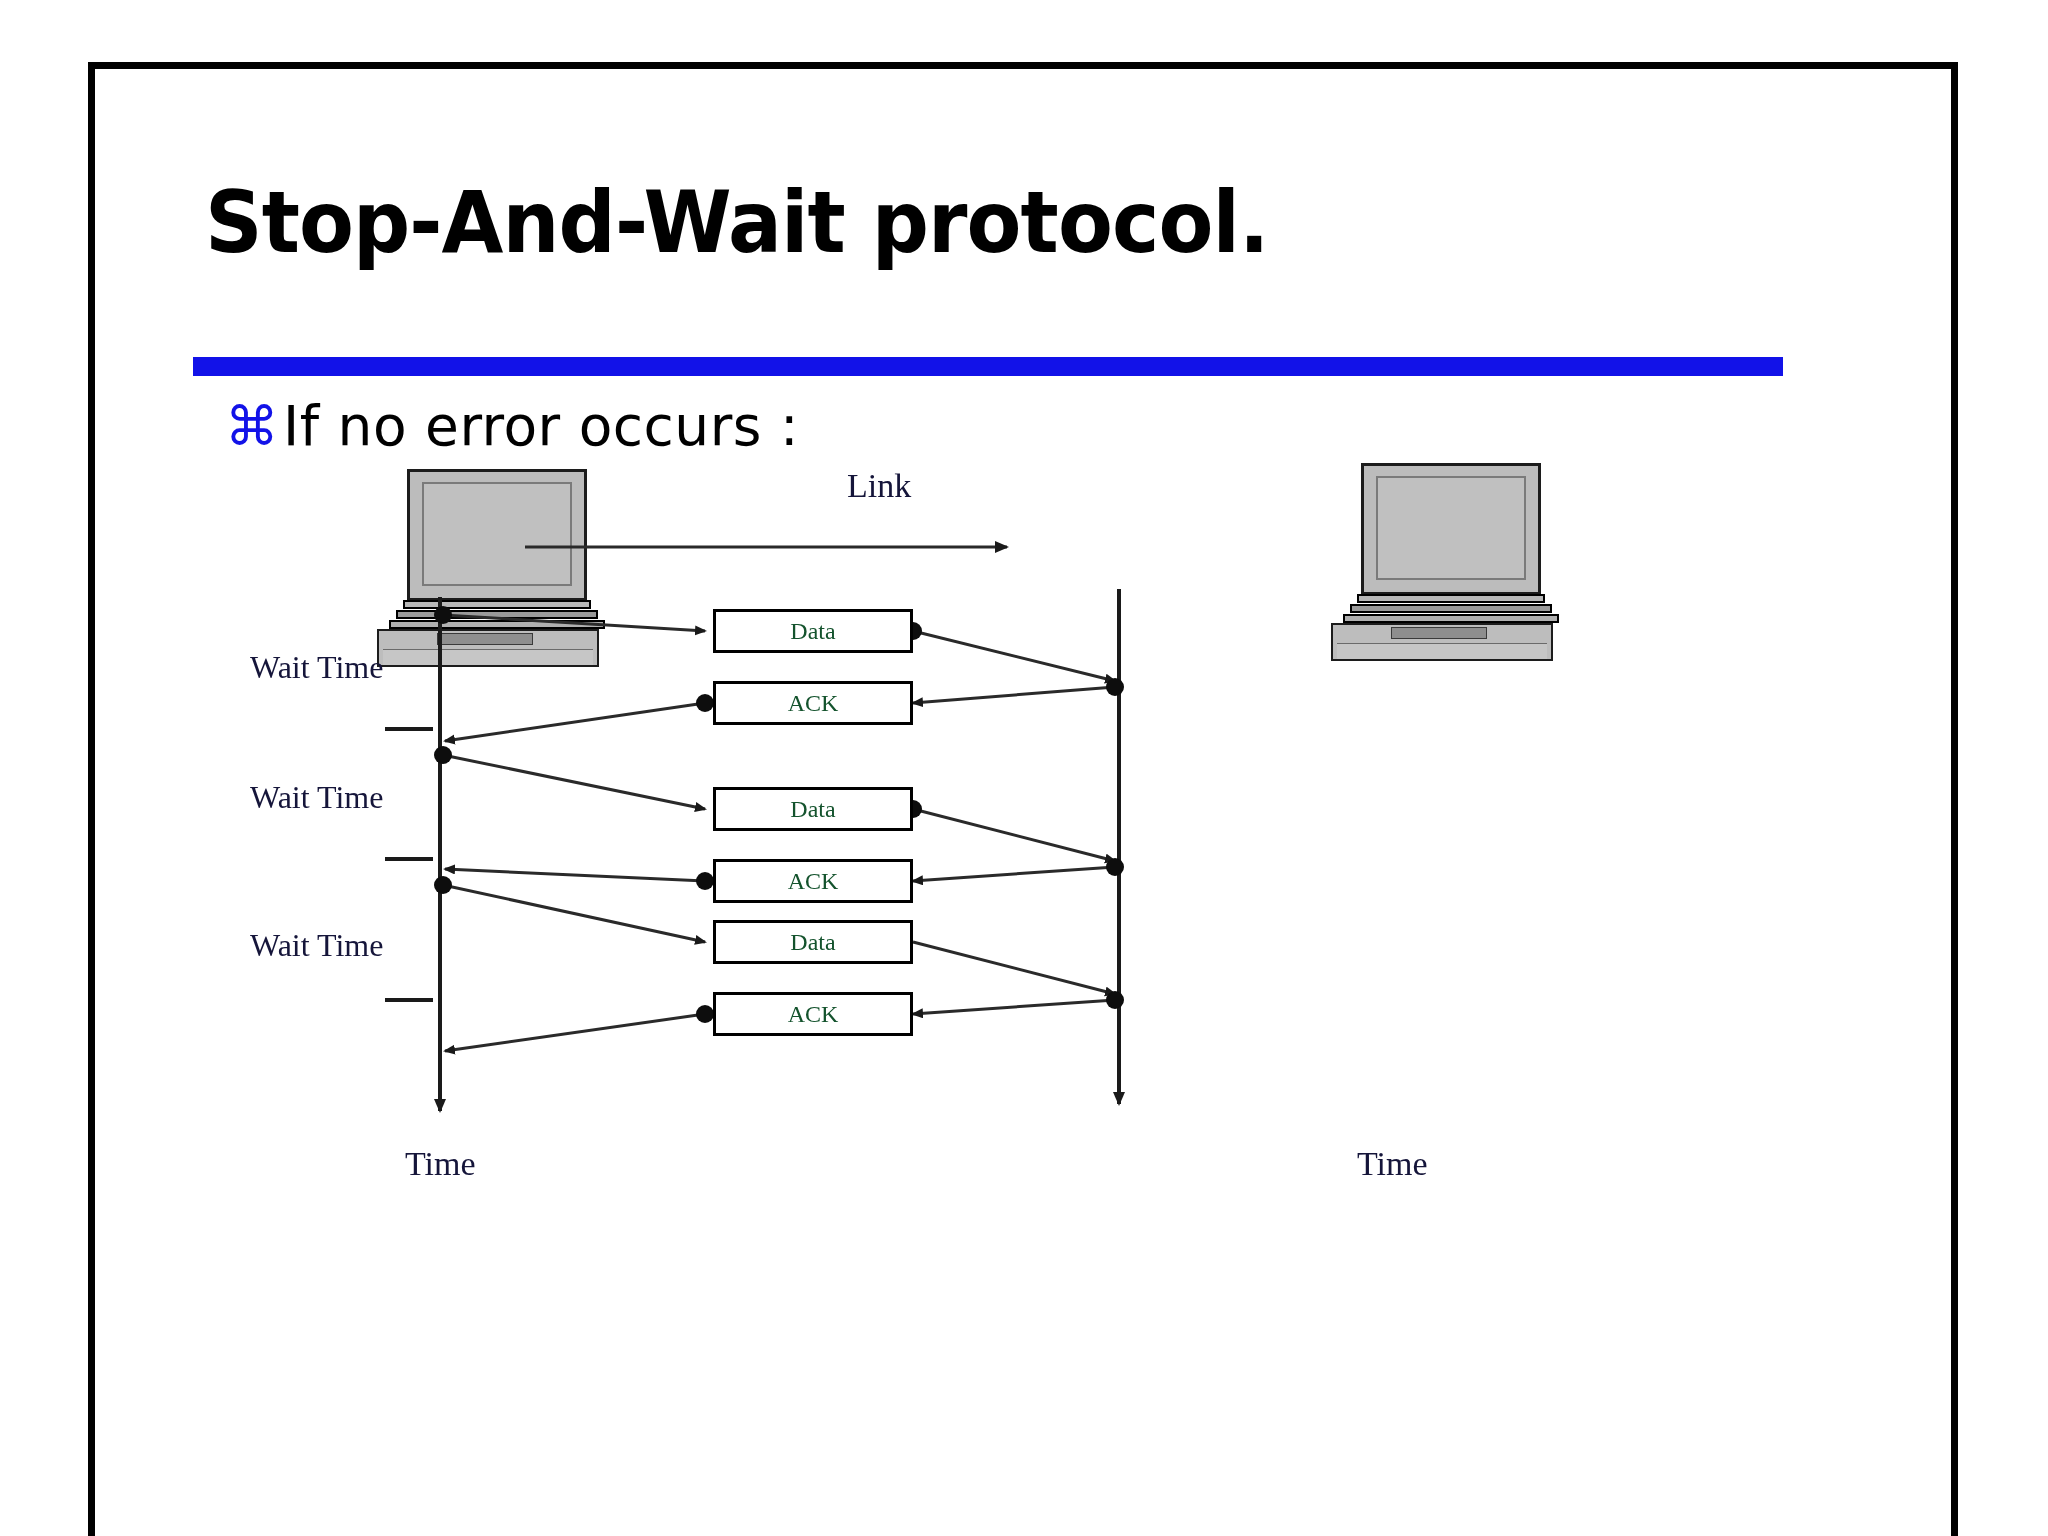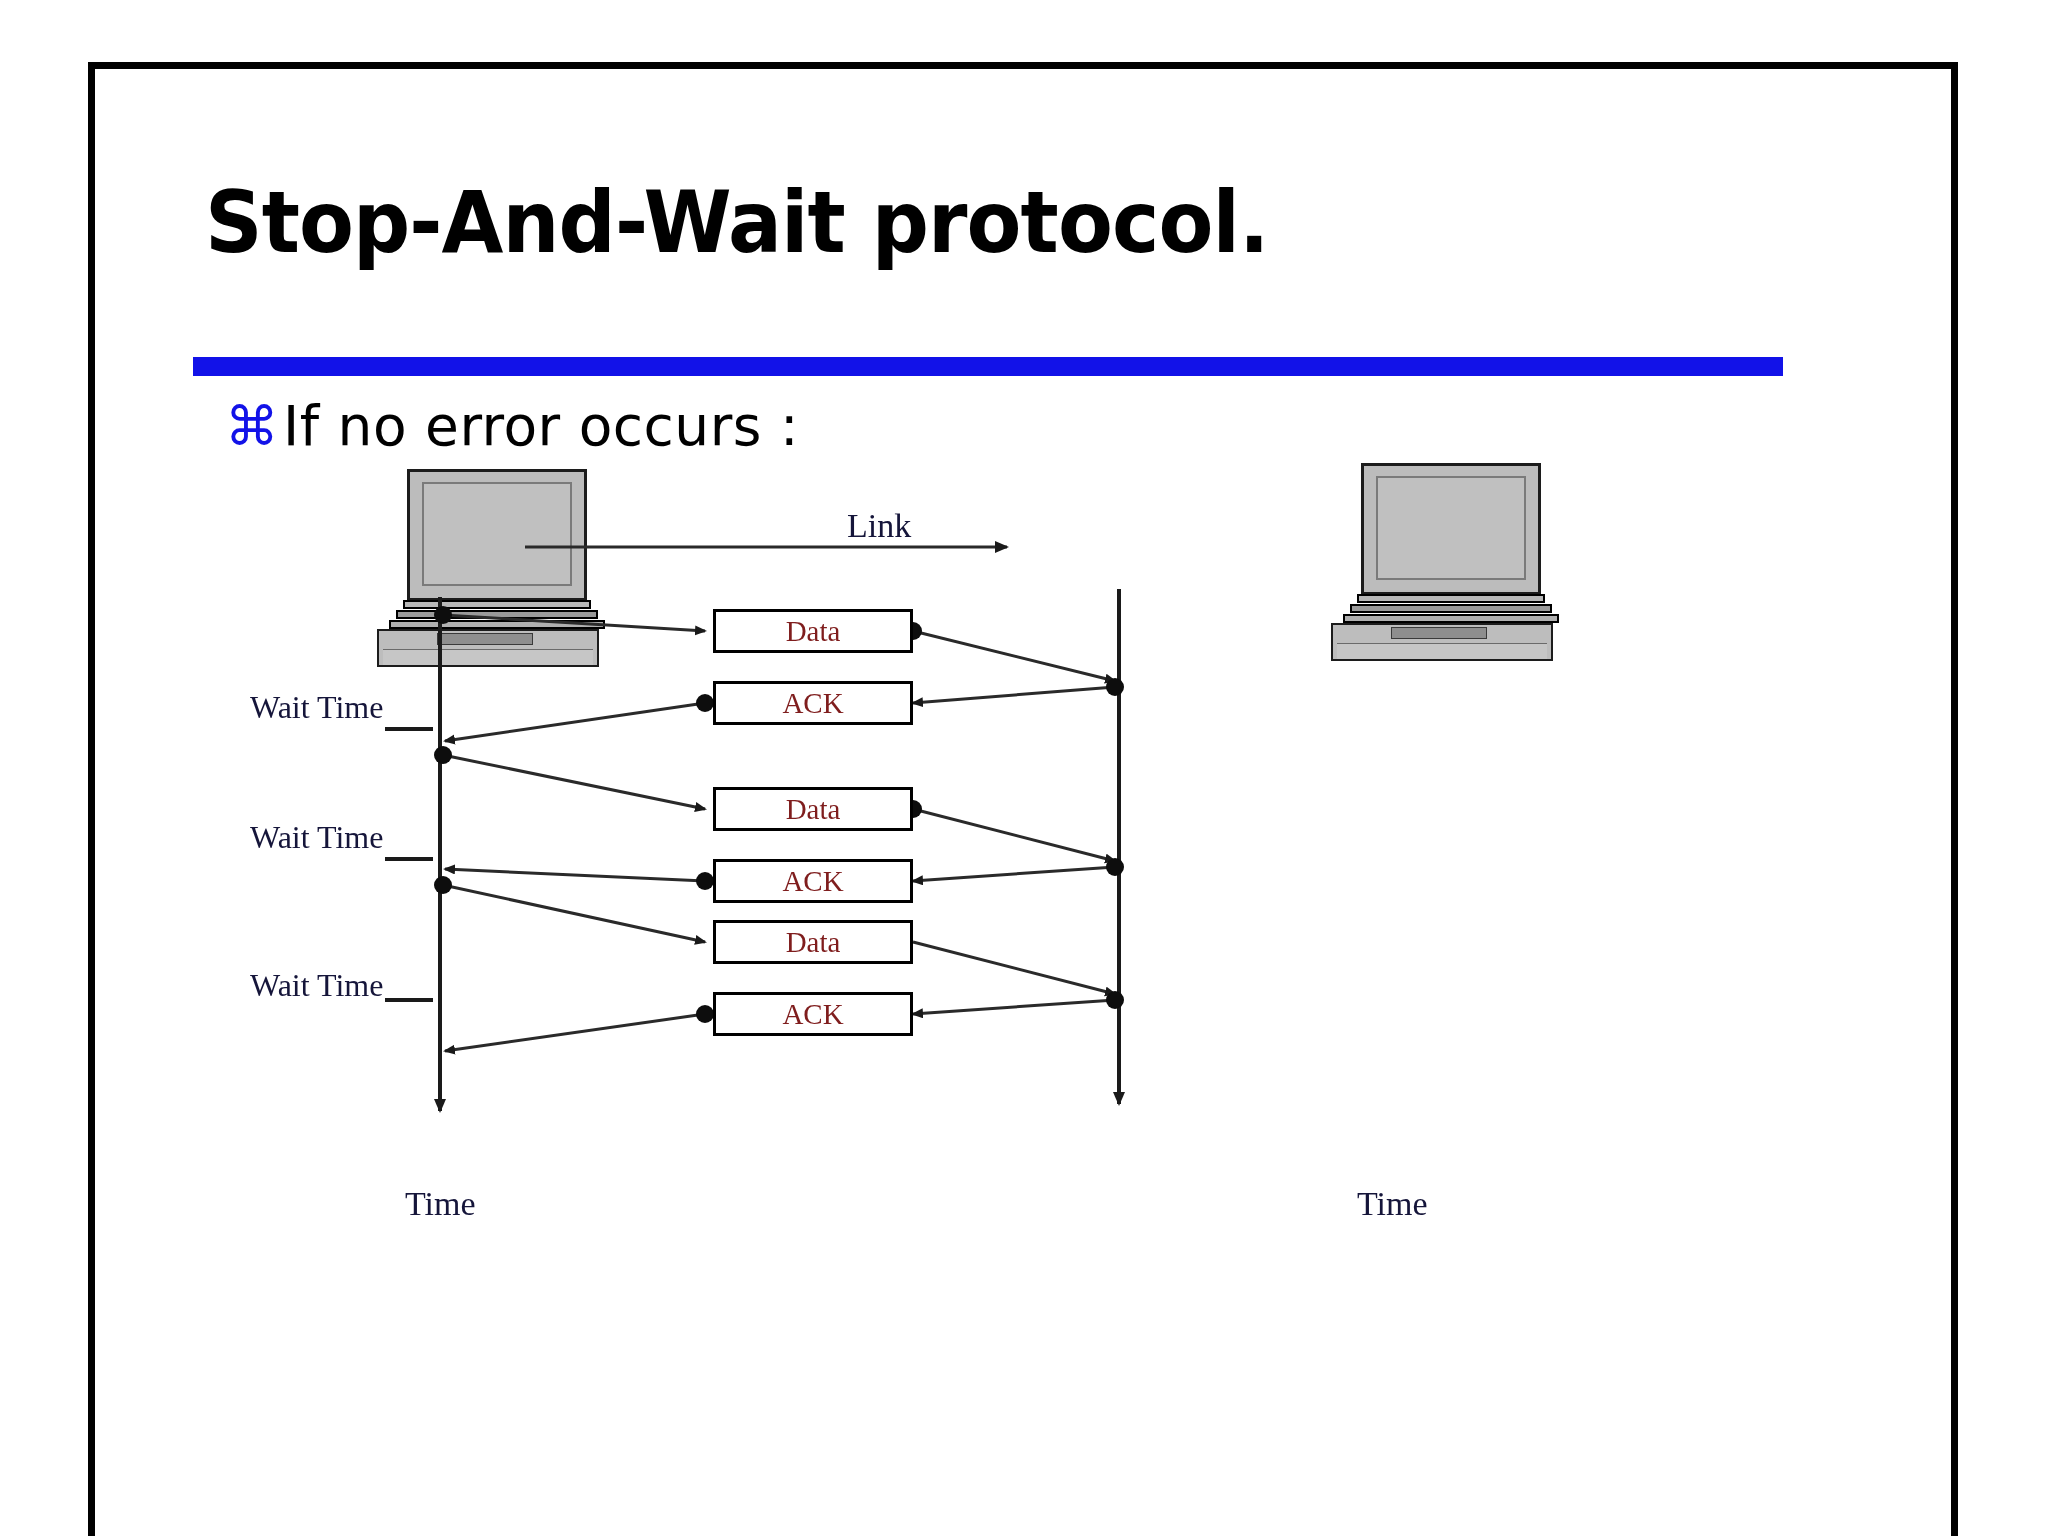--- a/index.html
+++ b/index.html
@@ -97,31 +97,30 @@
   
   #diagram{position:absolute;left:0;top:0;width:1870px;height:1310px;}
 
   
   .serif-lbl{
     position:absolute;
     font-family:"Liberation Serif","DejaVu Serif",serif;
     font-size:30px;
     color:#15153a;
     white-space:nowrap;
-    margin-top:40px;
   }
   .msg-box{
     position:absolute;
     border:3px solid #000000;
     background:#ffffff;
     box-sizing:border-box;
     display:flex;align-items:center;justify-content:center;
     font-family:"Liberation Serif","DejaVu Serif",serif;
-    font-size:29px;
-    color:#7f1d1d;
+    font-size:24px;
+    color:#14532d;
     width:200px;height:44px;
   }
 </style>
 </head>
 <body>
 
 <div id="slide-frame">
 
   <div id="title-text">Stop-And-Wait protocol.</div>
   <div id="title-rule"></div>

